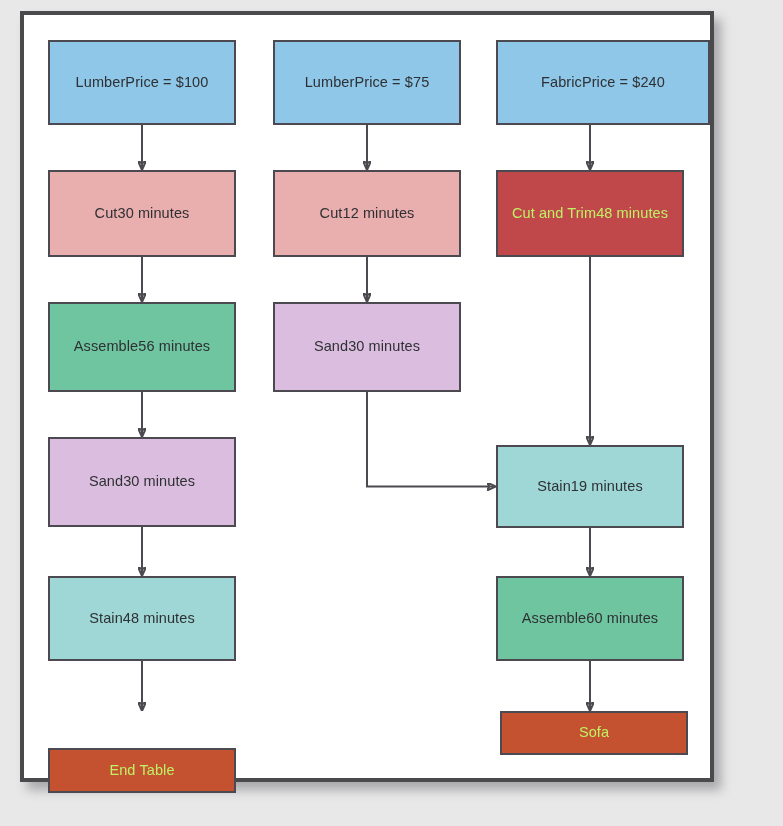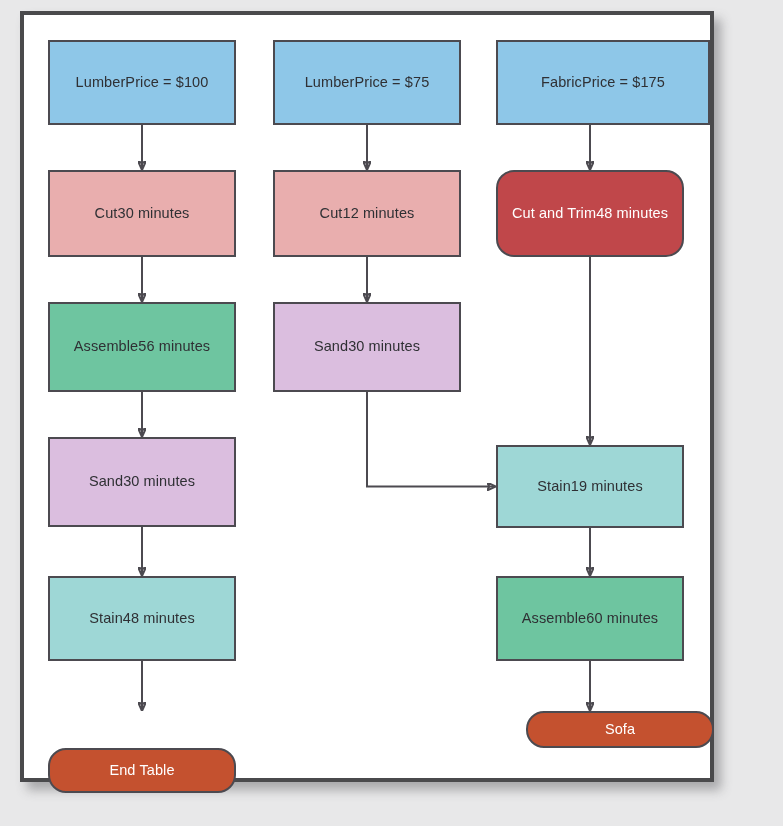--- a/index.html
+++ b/index.html
@@ -56,21 +56,21 @@
     flex-direction: row;
     align-items: center;
     justify-content: center;
     text-align: center;
     line-height: 1.32;
     font-size: 14.5px;
     color: #2f3034;
     letter-spacing: 0.1px;
   }
   .node .l2 { display: block; }
-  .node.light-text { color: #ffffff; border-radius: 18px; }
+  .node.light-text { color: #bef264; }
 
   svg#edges {
     position: absolute;
     left: 0;
     top: 0;
     width: 783px;
     height: 826px;
     overflow: visible;
   }
   svg#edges line, svg#edges polyline, svg#edges path {
@@ -139,33 +139,33 @@
         <div class="node" style="left: 273px; top: 170px; width: 188px; height: 87px; background: rgb(233, 174, 174);">
           <span class="l1">Cut</span>
           <span class="l2">12 minutes</span>
         </div>
         <div class="node" style="left: 273px; top: 302px; width: 188px; height: 90px; background: rgb(219, 190, 223);">
           <span class="l1">Sand</span>
           <span class="l2">30 minutes</span>
         </div>
         <div class="node" style="left: 496px; top: 40px; width: 214px; height: 85px; background: rgb(142, 199, 232);">
           <span class="l1">Fabric</span>
-          <span class="l2">Price = $175</span>
+          <span class="l2">Price = $240</span>
         </div>
         <div class="node light-text" style="left: 496px; top: 170px; width: 188px; height: 87px; background: rgb(192, 71, 74);">
           <span class="l1">Cut and Trim</span>
           <span class="l2">48 minutes</span>
         </div>
         <div class="node" style="left: 496px; top: 445px; width: 188px; height: 83px; background: rgb(158, 215, 214);">
           <span class="l1">Stain</span>
           <span class="l2">19 minutes</span>
         </div>
         <div class="node" style="left: 496px; top: 576px; width: 188px; height: 85px; background: rgb(110, 197, 160);">
           <span class="l1">Assemble</span>
           <span class="l2">60 minutes</span>
         </div>
-        <div class="node light-text" style="left: 526px; top: 711px; width: 188px; height: 37px; background: rgb(196, 81, 47); align-items: center;">
+        <div class="node light-text" style="left: 500px; top: 711px; width: 188px; height: 44px; background: rgb(196, 81, 47); align-items: center;">
           <span class="l1">Sofa</span>
         </div>
       </div>
   </div>
 
 </div>
 
 </body></html>

